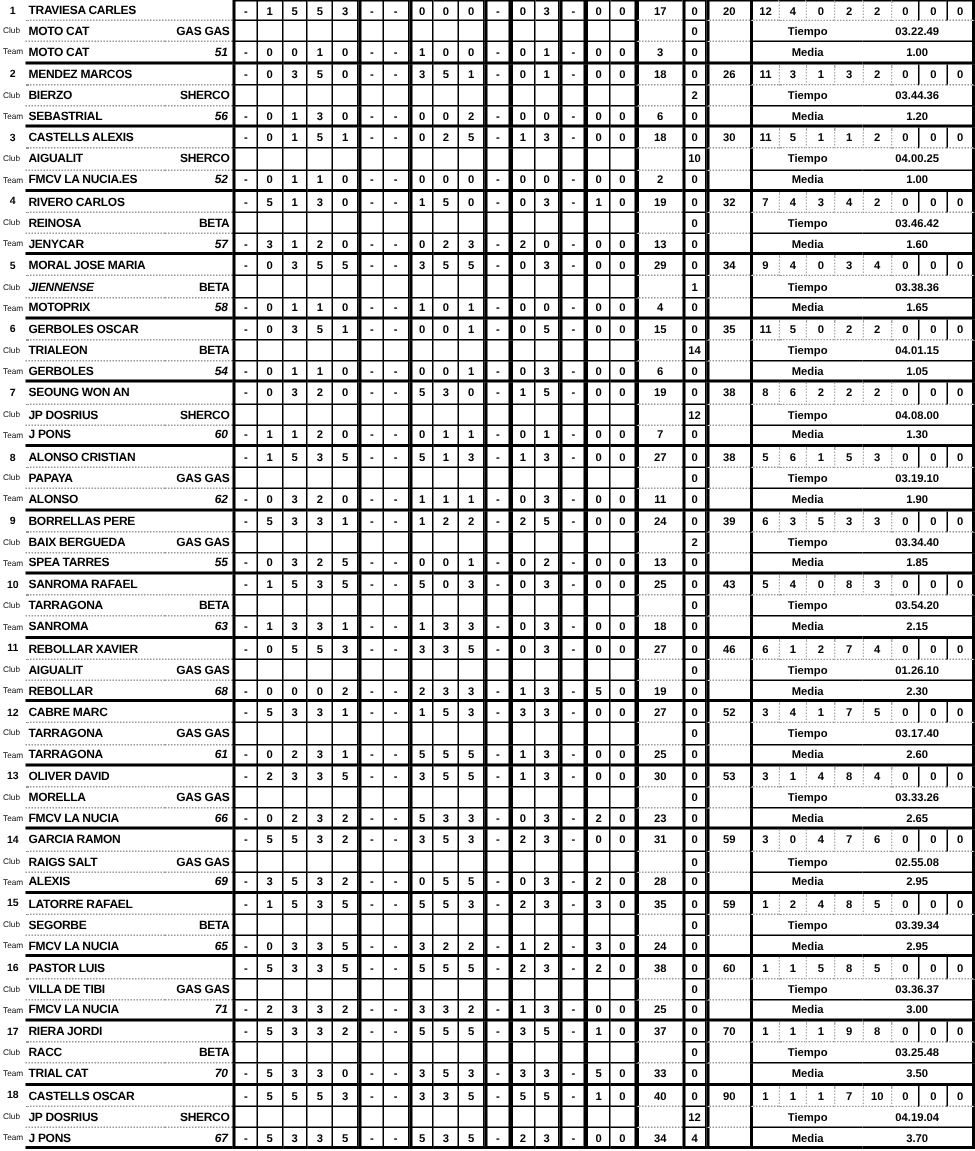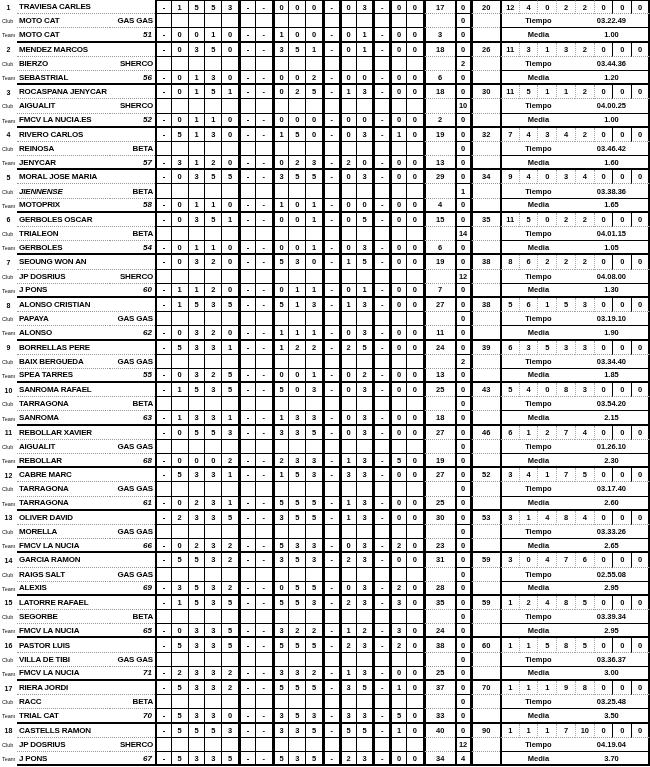--- a/index.html
+++ b/index.html
@@ -194,21 +194,21 @@
       <div class="cell num br1 bb2" style="grid-area: 6 / 16;">0</div>
       <div class="cell num br1 bb2 bl2" style="grid-area: 6 / 17;">-</div>
       <div class="cell num br1 bb2 bl2" style="grid-area: 6 / 18;">0</div>
       <div class="cell num br1 bb2" style="grid-area: 6 / 19;">0</div>
       <div class="cell num bl2 bb2" style="grid-area: 6 / 20;">6</div>
       <div class="cell num bl2 br1 bb2" style="grid-area: 6 / 21;">0</div>
       <div class="cell num bl2 bb2" style="grid-area: 6 / 22;"></div>
       <div class="cell tlab bl2 bb2" style="grid-area: 6 / 23 / auto / span 4;">Media</div>
       <div class="cell tval bb2 redge" style="grid-area: 6 / 27 / auto / span 4;">1.20</div>
       <div class="cell pos" style="grid-area: 7 / 1;">3</div>
-      <div class="cell nm bbd" style="grid-area: 7 / 2 / auto / span 2;">ROCASPANA JENYCAR</div>
+      <div class="cell nm bbd" style="grid-area: 7 / 2 / auto / span 2;">CASTELLS ALEXIS</div>
       <div class="cell num br1 bb1 bl2" style="grid-area: 7 / 4;">-</div>
       <div class="cell num br1 bb1" style="grid-area: 7 / 5;">0</div>
       <div class="cell num br1 bb1" style="grid-area: 7 / 6;">1</div>
       <div class="cell num br1 bb1" style="grid-area: 7 / 7;">5</div>
       <div class="cell num br1 bb1" style="grid-area: 7 / 8;">1</div>
       <div class="cell num br1 bb1 bl2" style="grid-area: 7 / 9;">-</div>
       <div class="cell num br1 bb1" style="grid-area: 7 / 10;">-</div>
       <div class="cell num br1 bb1 bl2" style="grid-area: 7 / 11;">0</div>
       <div class="cell num br1 bb1" style="grid-area: 7 / 12;">2</div>
       <div class="cell num br1 bb1" style="grid-area: 7 / 13;">5</div>
@@ -1349,21 +1349,21 @@
       <div class="cell num br1 bb2" style="grid-area: 51 / 16;">3</div>
       <div class="cell num br1 bb2 bl2" style="grid-area: 51 / 17;">-</div>
       <div class="cell num br1 bb2 bl2" style="grid-area: 51 / 18;">5</div>
       <div class="cell num br1 bb2" style="grid-area: 51 / 19;">0</div>
       <div class="cell num bl2 bb2" style="grid-area: 51 / 20;">33</div>
       <div class="cell num bl2 br1 bb2" style="grid-area: 51 / 21;">0</div>
       <div class="cell num bl2 bb2" style="grid-area: 51 / 22;"></div>
       <div class="cell tlab bl2 bb2" style="grid-area: 51 / 23 / auto / span 4;">Media</div>
       <div class="cell tval bb2 redge" style="grid-area: 51 / 27 / auto / span 4;">3.50</div>
       <div class="cell pos" style="grid-area: 52 / 1;">18</div>
-      <div class="cell nm bbd" style="grid-area: 52 / 2 / auto / span 2;">CASTELLS RAMON</div>
+      <div class="cell nm bbd" style="grid-area: 52 / 2 / auto / span 2;">CASTELLS OSCAR</div>
       <div class="cell num br1 bb1 bl2" style="grid-area: 52 / 4;">-</div>
       <div class="cell num br1 bb1" style="grid-area: 52 / 5;">5</div>
       <div class="cell num br1 bb1" style="grid-area: 52 / 6;">5</div>
       <div class="cell num br1 bb1" style="grid-area: 52 / 7;">5</div>
       <div class="cell num br1 bb1" style="grid-area: 52 / 8;">3</div>
       <div class="cell num br1 bb1 bl2" style="grid-area: 52 / 9;">-</div>
       <div class="cell num br1 bb1" style="grid-area: 52 / 10;">-</div>
       <div class="cell num br1 bb1 bl2" style="grid-area: 52 / 11;">3</div>
       <div class="cell num br1 bb1" style="grid-area: 52 / 12;">3</div>
       <div class="cell num br1 bb1" style="grid-area: 52 / 13;">5</div>

